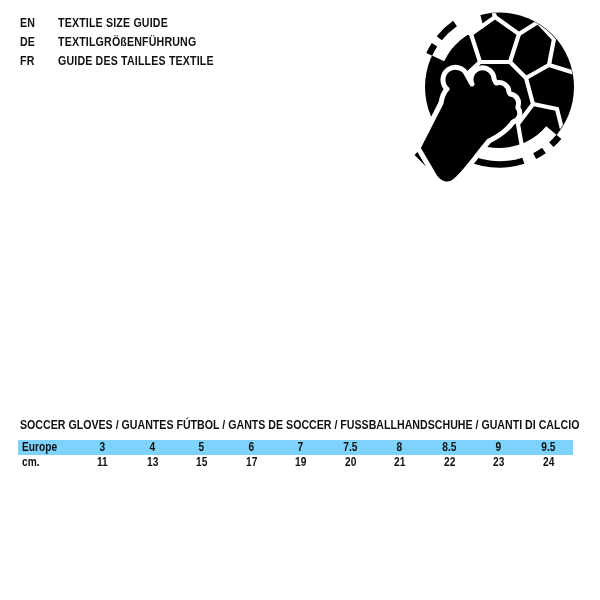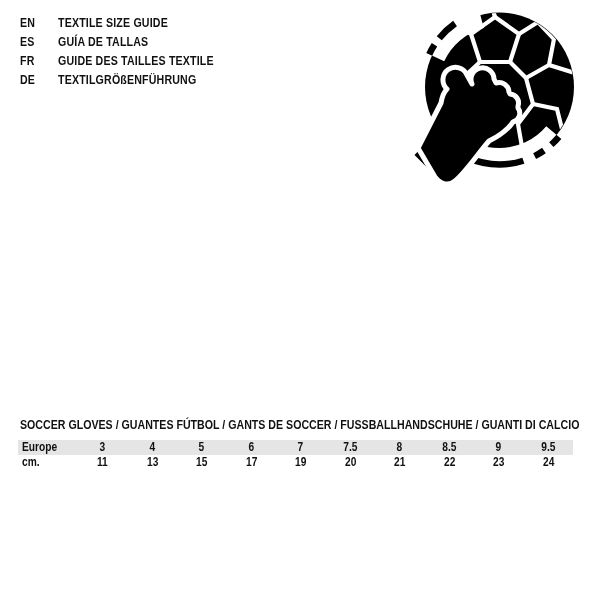--- a/index.html
+++ b/index.html
@@ -38,45 +38,41 @@
   .table-title {
     position: absolute; left: 20px; top: 418px;
     font-size: 12.5px; line-height: 15px;
   }
   .sizes-table { position: absolute; left: 18px; top: 440px; width: 555px; }
   .trow {
     display: grid;
     grid-template-columns: 60px repeat(10, 1fr);
     height: 15px; align-items: center;
   }
-  .trow.grey { background: #e5e5e5; }
+  .trow.grey { background: #7dd3fc; }
   .tcell { text-align: center; font-size: 12px; line-height: 15px; overflow: visible; }
   .tcell.label { text-align: left; padding-left: 4px; }
 </style>
 </head>
 <body>
 
 <div class="page">
 
   <div class="lang-list">
     <div class="lang-row">
       <span class="cond">EN</span>
       <span class="cond">TEXTILE SIZE GUIDE</span>
     </div>
     <div class="lang-row">
-      <span class="cond">ES</span>
-      <span class="cond">GUÍA DE TALLAS</span>
+      <span class="cond">DE</span>
+      <span class="cond">TEXTILGRÖßENFÜHRUNG</span>
     </div>
     <div class="lang-row">
       <span class="cond">FR</span>
       <span class="cond">GUIDE DES TAILLES TEXTILE</span>
-    </div>
-    <div class="lang-row">
-      <span class="cond">DE</span>
-      <span class="cond">TEXTILGRÖßENFÜHRUNG</span>
     </div>
   </div>
 
   <div class="icon-wrap">
     <svg width="180" height="195" viewBox="0 0 180 195" xmlns="http://www.w3.org/2000/svg">
       <defs>
         <clipPath id="ballClip">
             <circle cx="94.5" cy="82" r="74"></circle>
           </clipPath>
       </defs>

